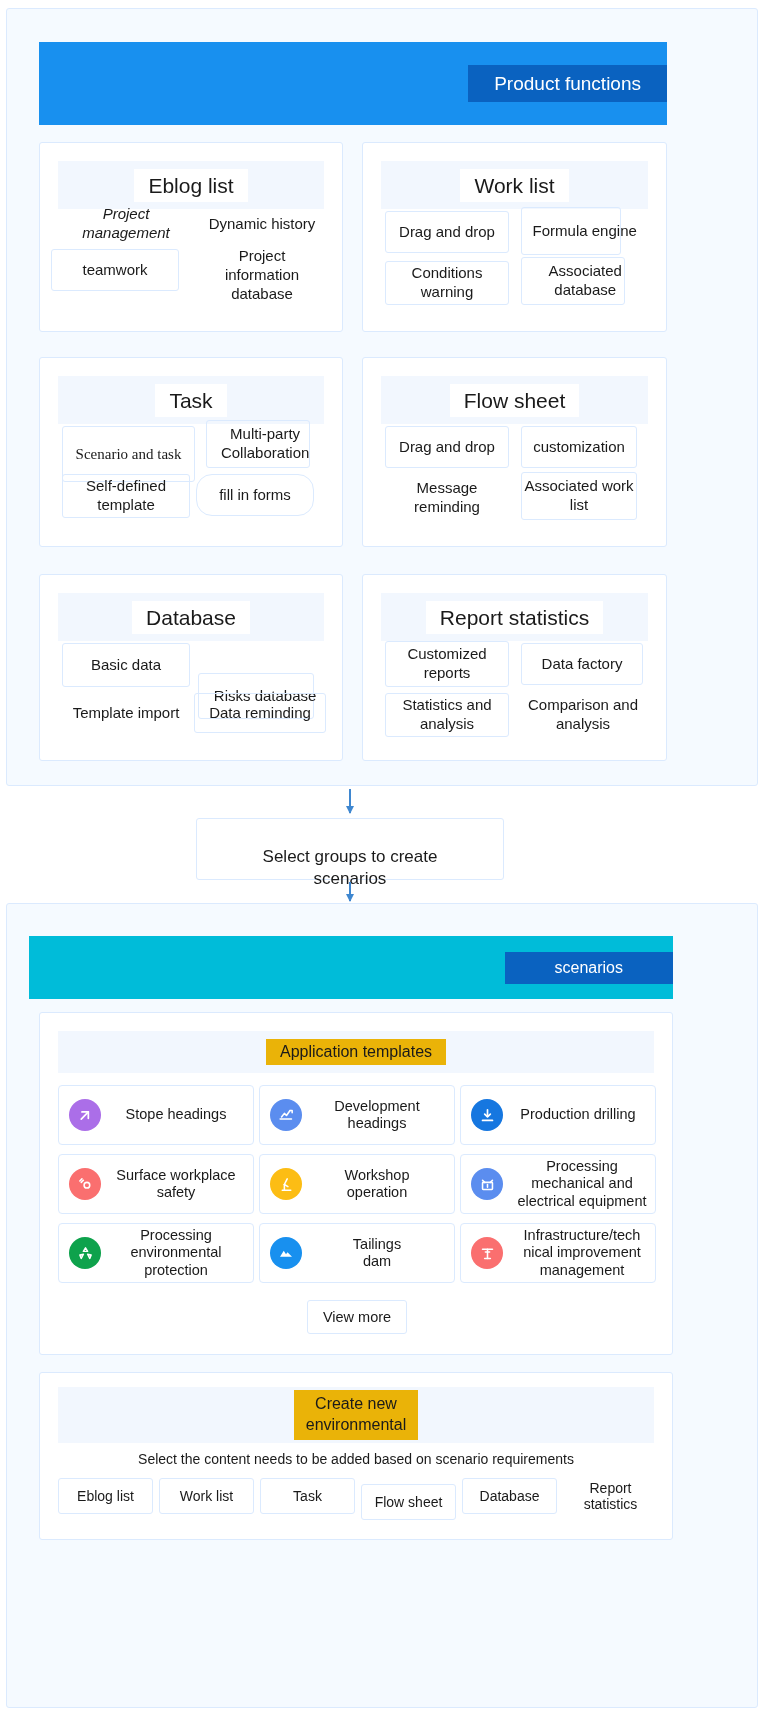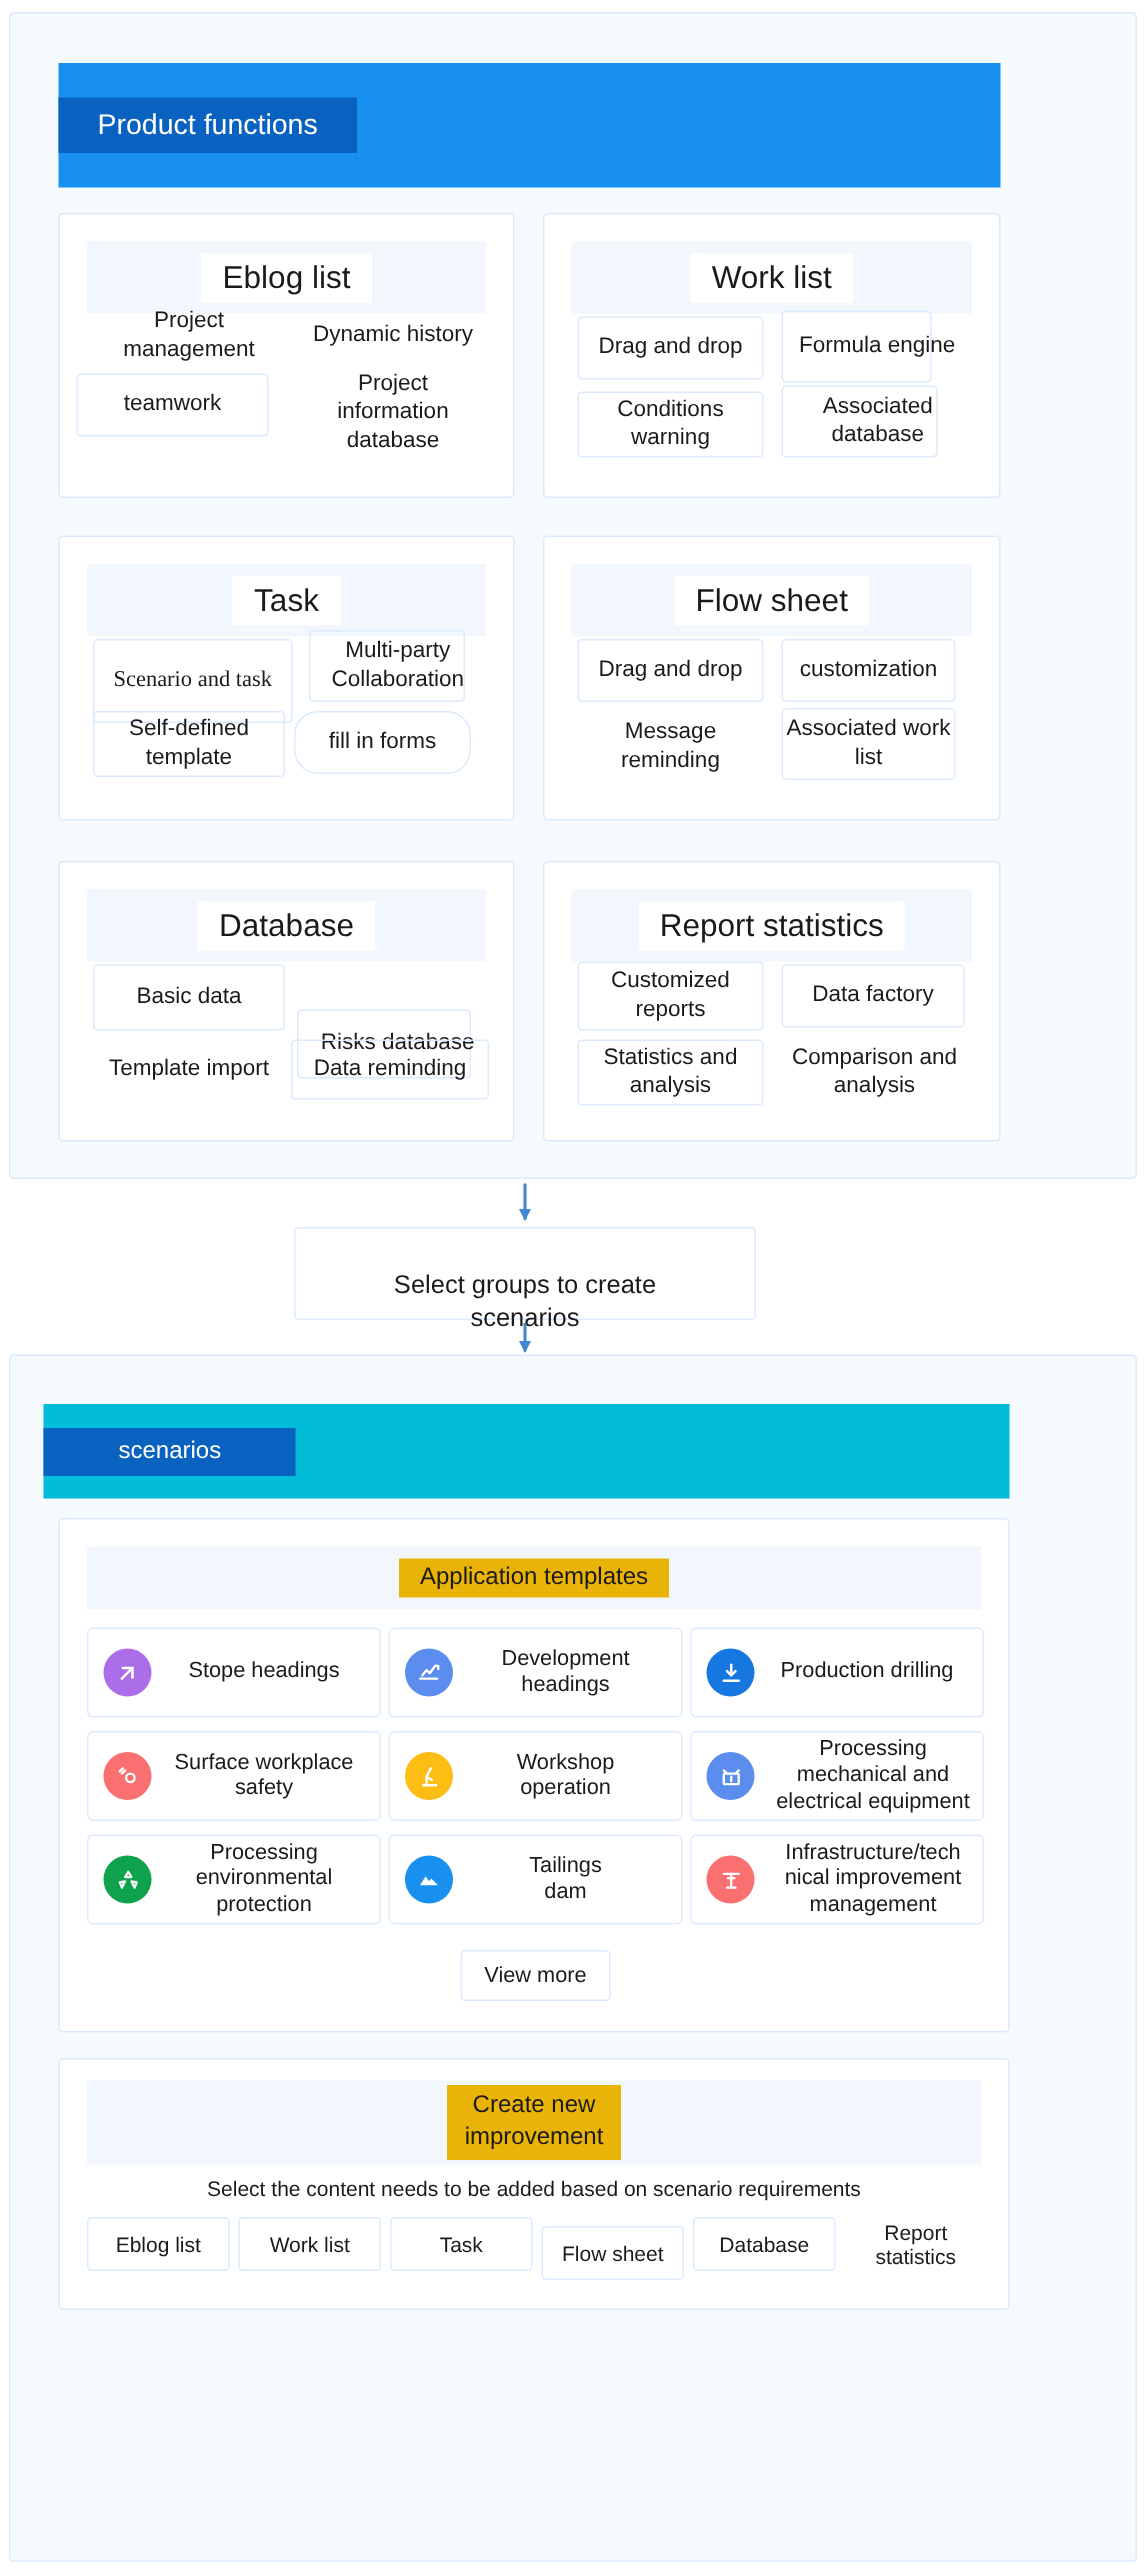--- a/index.html
+++ b/index.html
@@ -40,21 +40,21 @@
     top: 903px;
     width: 752px;
     height: 805px;
   }
 
   
   .banner {
     position: absolute;
     display: flex;
     align-items: center;
-    justify-content: flex-start;
+    justify-content: flex-end;
     box-sizing: border-box;
   }
   #product-banner {
     left: 32px;
     top: 33px;
     width: 628px;
     height: 83px;
     background: #1890ef;
   }
   #scenario-banner {
@@ -324,21 +324,21 @@
     <div class="banner" id="product-banner">
       <div class="banner-label">Product functions</div>
     </div>
 
     <div class="fn-panel" style="left:32px; top:133px; width:304px; height:190px;">
       <div class="panel-head" style="margin:18px 18px 0 18px;">
         <div class="panel-head-label">Eblog list</div>
       </div>
       <div class="panel-body">
         <div class="chip" style="left:22px; top:-8px; width:128px; height:46px; border:none;">
-          <div class="chip-text wrap" style="width:128px;">Project
+          <div class="chip-text wrap" style="width:128px;font-style:italic;">Project
 management</div>
         </div>
         <div class="chip" style="left:160px; top:-8px; width:124px; height:46px; border:none;">
           <div class="chip-text wrap" style="width:124px;">Dynamic
 history</div>
         </div>
         <div class="chip" style="left:11px; top:40px; width:128px; height:42px;">
           <div class="chip-text">teamwork</div>
         </div>
         <div class="chip" style="left:160px; top:36px; width:124px; height:60px; border:none;">
@@ -597,21 +597,21 @@
       </div>
 
       <div id="view-more">
         <span>View more</span>
       </div>
     </div>
 
     <div class="inner-card" id="create-card">
       <div class="card-head">
         <div class="card-head-label" style="white-space:pre-line;">Create new
-improvement</div>
+environmental</div>
       </div>
 
       <div id="create-subtitle">Select the content needs to be added based on scenario requirements</div>
 
       <div class="create-chips">
         <div class="create-chip" style="width:95px;">
           <span>Eblog list</span>
         </div>
         <div class="create-chip" style="width:95px;">
           <span>Work list</span>

